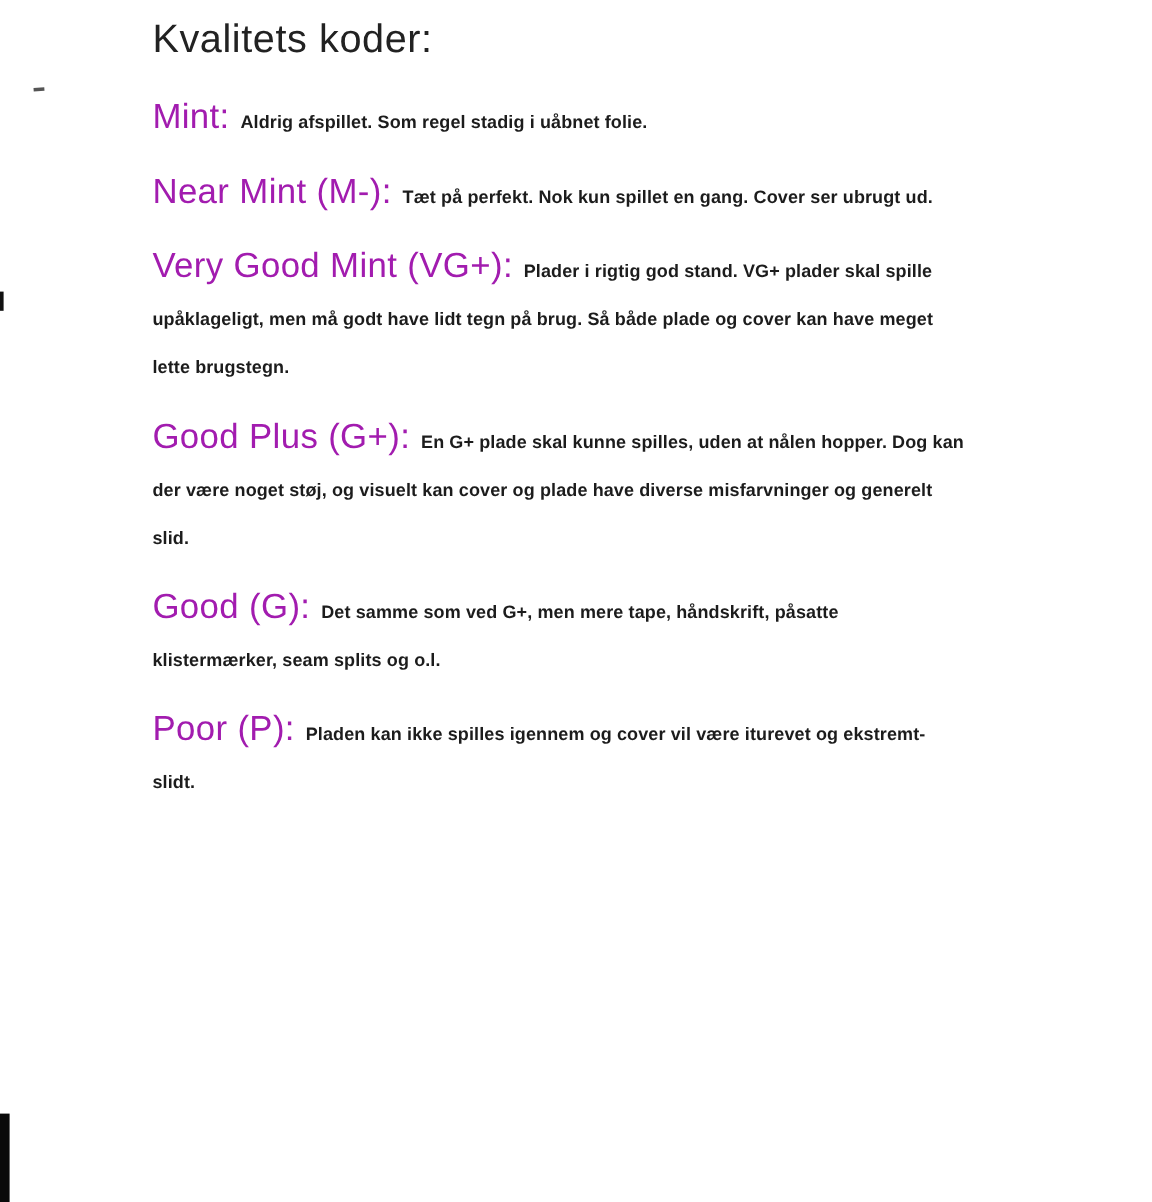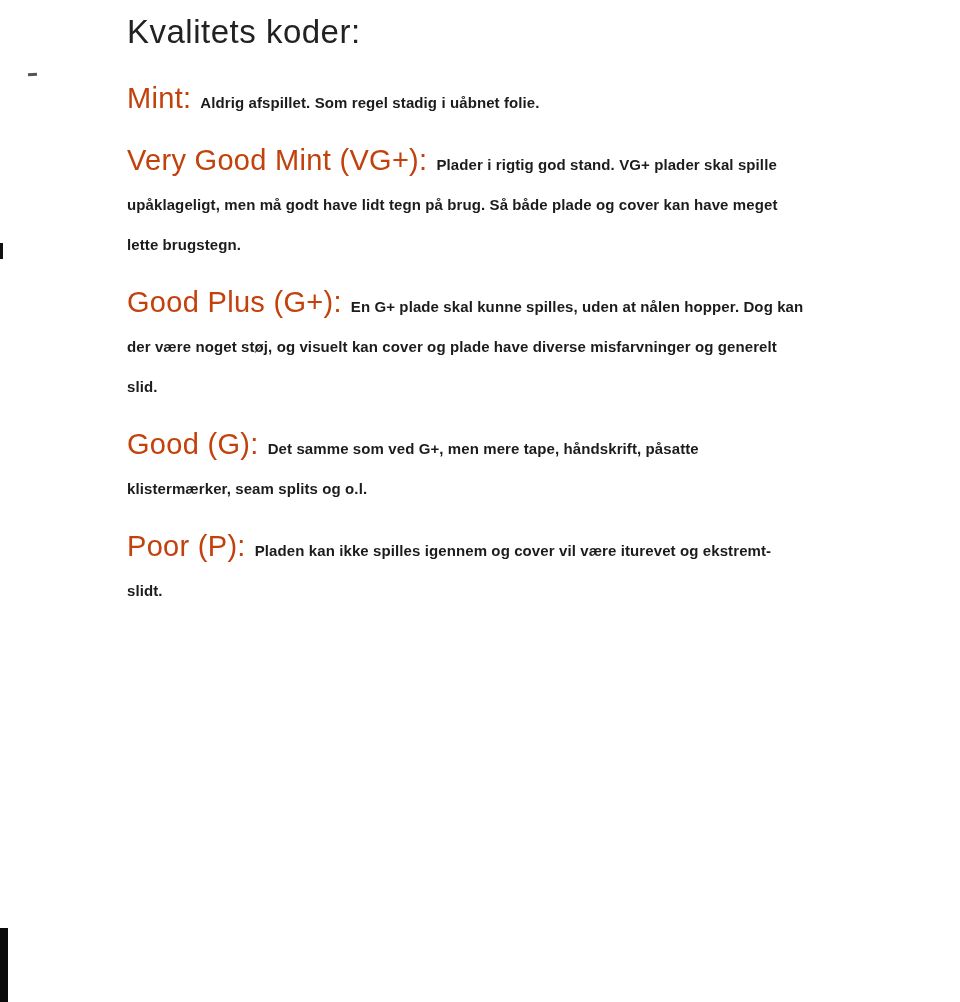--- a/index.html
+++ b/index.html
@@ -26,21 +26,21 @@
     margin: 2px 0 26px 0;
     line-height: 1.2;
   }
   p.quality-item {
     margin: 0 0 17px 0;
     line-height: 40px;
   }
   .term {
     font-size: 29px;
     font-weight: 400;
-    color: #c2410c;
+    color: #a21caf;
     letter-spacing: 0.3px;
     margin-right: 9px;
     vertical-align: baseline;
   }
   .desc {
     font-size: 15px;
     font-weight: 600;
     color: #1c1c1c;
     vertical-align: baseline;
     letter-spacing: 0.1px;
@@ -53,20 +53,21 @@
 </style>
 </head>
 <body>
 
 <div class="page">
 
   <h1 class="doc-title">Kvalitets koder:</h1>
 
   <p class="quality-item"><span class="term">Mint:</span><span class="desc">Aldrig afspillet. Som regel stadig i uåbnet folie.</span></p>
 
+  <p class="quality-item"><span class="term">Near Mint (M-):</span><span class="desc">Tæt på perfekt. Nok kun spillet en gang. Cover ser ubrugt ud.</span></p>
 
 
   <p class="quality-item"><span class="term">Very Good Mint (VG+):</span><span class="desc">Plader i rigtig god stand. VG+ plader skal spille upåklageligt, men må godt have lidt tegn på brug. Så både plade og cover kan have meget lette brugstegn.</span></p>
 
 
   <p class="quality-item"><span class="term">Good Plus (G+):</span><span class="desc">En G+ plade skal kunne spilles, uden at nålen hopper. Dog kan der være noget støj, og visuelt kan cover og plade have diverse misfarvninger og generelt slid.</span></p>
 
   <p class="quality-item"><span class="term">Good (G):</span><span class="desc">Det samme som ved G+, men mere tape, håndskrift, påsatte klistermærker, seam splits og o.l.</span></p>
 
 

